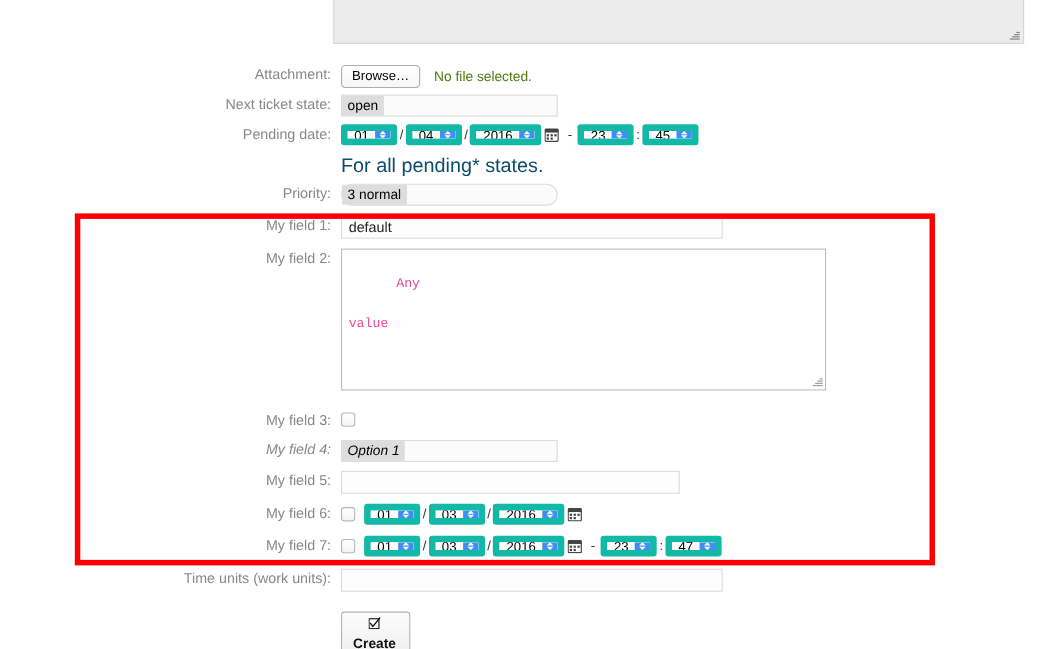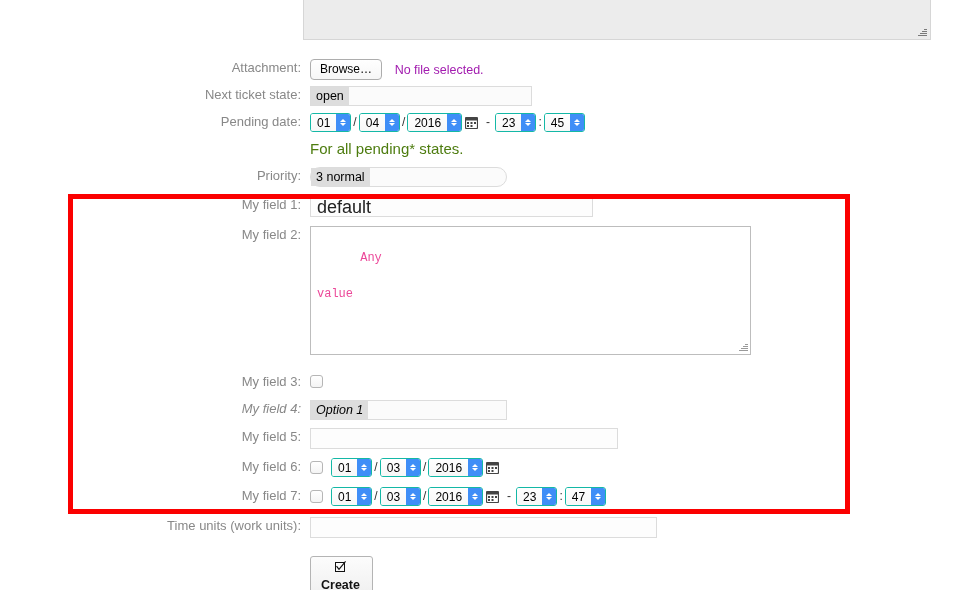--- a/index.html
+++ b/index.html
@@ -64,21 +64,21 @@
     background:linear-gradient(#ffffff,#f6f6f6);
     border:1px solid #adadad;
     border-radius:4px;
     line-height:14px;
     vertical-align:middle;
   }
   .nofile {
     display:inline-block;
     margin-left:9px;
     font-size:12.5px;
-    color:#a21caf;
+    color:#4d7c0f;
     vertical-align:middle;
   }
 
   
   .listsel {
     background:#fbfbfb;
     border:1px solid #dcdcdc;
     height:20px;
     line-height:18px;
     padding:0;
@@ -123,21 +123,21 @@
   .ta .tgrip i:nth-child(1){ bottom:1px; width:9px; }
   .ta .tgrip i:nth-child(2){ bottom:3px; width:7px; }
   .ta .tgrip i:nth-child(3){ bottom:5px; width:5px; }
   .ta .tgrip i:nth-child(4){ bottom:7px; width:3px; }
 
   
   .spin {
     display:inline-flex;
     align-items:stretch;
     height:19px;
-    border:1px solid #14b8a6;
+    border:6px solid #14b8a6;
     border-radius:3px;
     background:#ffffff;
     overflow:hidden;
     vertical-align:middle;
   }
   .spin .v {
     display:flex; align-items:center; justify-content:center;
     font-size:12px; color:#000;
     padding:0 6px;
     min-width:20px;
@@ -175,22 +175,22 @@
     display:inline-block;
     width:13px; height:13px;
     border:1px solid #b6b6b6;
     border-radius:3px;
     background:linear-gradient(#ffffff,#f4f4f4);
     vertical-align:middle;
   }
 
   
   .helper {
-    color:#4d7c0f;
-    font-size:15px;
+    color:#0c4a6e;
+    font-size:18px;
   }
 
   
   .redbox {
     position:absolute;
     border:5px solid #fb0000;
     pointer-events:none;
   }
 
   
@@ -230,21 +230,21 @@
   <div class="lbl">Attachment:</div>
   <div class="ctl">
     <span class="browse-btn">Browse…</span>
     <span class="nofile">No file selected.</span>
   </div>
 </div>
 
 <div class="row" style="top:86px;">
   <div class="lbl">Next ticket state:</div>
   <div class="ctl">
-    <div class="listsel" style="width:222px;">
+    <div class="listsel" style="width:197px;">
       <span class="sel">open</span>
     </div>
   </div>
 </div>
 
 <div class="row" style="top:113px;">
   <div class="lbl">Pending date:</div>
   <div class="ctl">
     <span class="spin">
       <span class="v">01</span>
@@ -300,21 +300,21 @@
   <div class="ctl">
     <div class="listsel" style="width:197px;border-radius:10px;">
       <span class="sel">3 normal</span>
     </div>
   </div>
 </div>
 
 <div class="row" style="top:196px;">
   <div class="lbl">My field 1:</div>
   <div class="ctl">
-    <div class="txt" style="width:283px; padding:2px 6px; font-size:18px; line-height:16px;">default</div>
+    <div class="txt" style="width:347px; padding:2px 6px; font-size:13px; line-height:16px;">default</div>
   </div>
 </div>
 
 <div class="row" style="top:226px;">
   <div class="lbl">My field 2:</div>
   <div class="ctl">
     <div class="ta" style="width:441px; height:129px;">
       <span>Any
 
 value</span>

